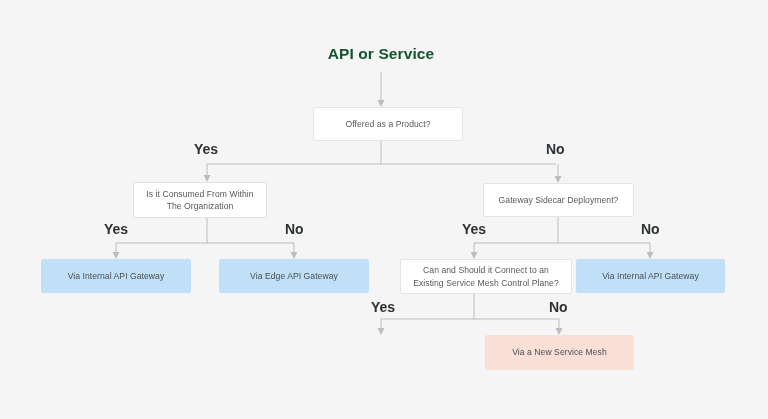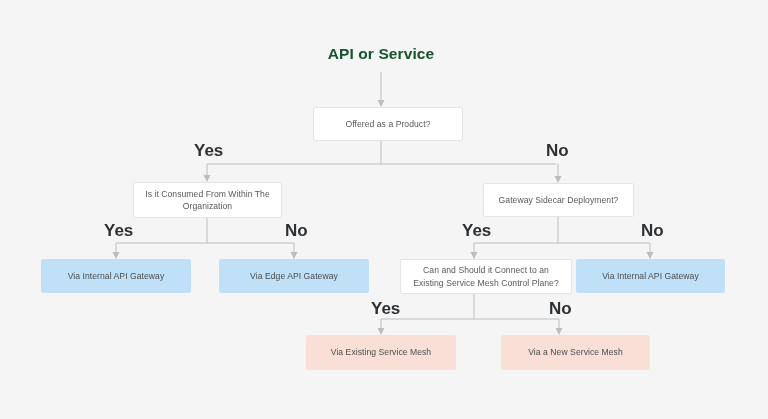--- a/index.html
+++ b/index.html
@@ -77,21 +77,21 @@
   }
   .node.outcome-pink {
     background: #fadfd6;
     border: 1px solid #fadfd6;
     color: #4a4e51;
   }
 
   
   .branch-label {
     position: absolute;
-    font-size: 17px;
+    font-size: 14px;
     font-weight: bold;
     color: #2d3134;
     white-space: nowrap;
   }
 </style>
 </head>
 <body>
 
 <div id="canvas">
 
@@ -131,37 +131,36 @@
     <polygon class="arrowhead" points="559,335 555.5,328 562.5,328"></polygon>
   </svg>
 
   <div class="root-title">API or Service</div>
 
   <div class="node decision" style="left:306px; top:107px; width:150px; height:34px;margin-left:7px;">Offered as a Product?</div>
 
   <div class="branch-label" style="left:194px; top:141px;">Yes</div>
   <div class="branch-label" style="left:546px; top:141px;">No</div>
 
-  <div class="node decision" style="left:133px; top:182px; width:149px; height:36px;">Is it Consumed From Within The Organization</div>
+  <div class="node decision" style="left:133px; top:182px; width:134px; height:36px;">Is it Consumed From Within The Organization</div>
 
   <div class="node decision" style="left:483px; top:183px; width:151px; height:34px;">Gateway Sidecar Deployment?</div>
 
   <div class="branch-label" style="left:104px; top:221px;">Yes</div>
   <div class="branch-label" style="left:285px; top:221px;">No</div>
   <div class="branch-label" style="left:462px; top:221px;">Yes</div>
   <div class="branch-label" style="left:641px; top:221px;">No</div>
 
   <div class="node outcome-blue" style="left:41px; top:259px; width:150px; height:34px;">Via Internal API Gateway</div>
 
   <div class="node outcome-blue" style="left:219px; top:259px; width:150px; height:34px;">Via Edge API Gateway</div>
 
   <div class="node decision" style="left:400px; top:259px; width:172px; height:35px;">Can and Should it Connect to an Existing Service Mesh Control Plane?</div>
 
   <div class="node outcome-blue" style="left:576px; top:259px; width:149px; height:34px;">Via Internal API Gateway</div>
 
   <div class="branch-label" style="left:371px; top:299px;">Yes</div>
   <div class="branch-label" style="left:549px; top:299px;">No</div>
 
-  <div class="node outcome-pink" style="left:306px; top:335px; width:150px; height:35px;">Via Existing Service Mesh</div>
 
-  <div class="node outcome-pink" style="left:485px; top:335px; width:149px; height:35px;margin-left:16px;">Via a New Service Mesh</div>
+  <div class="node outcome-pink" style="left:485px; top:335px; width:149px; height:35px;">Via a New Service Mesh</div>
 
 </div>
 
 </body></html>

